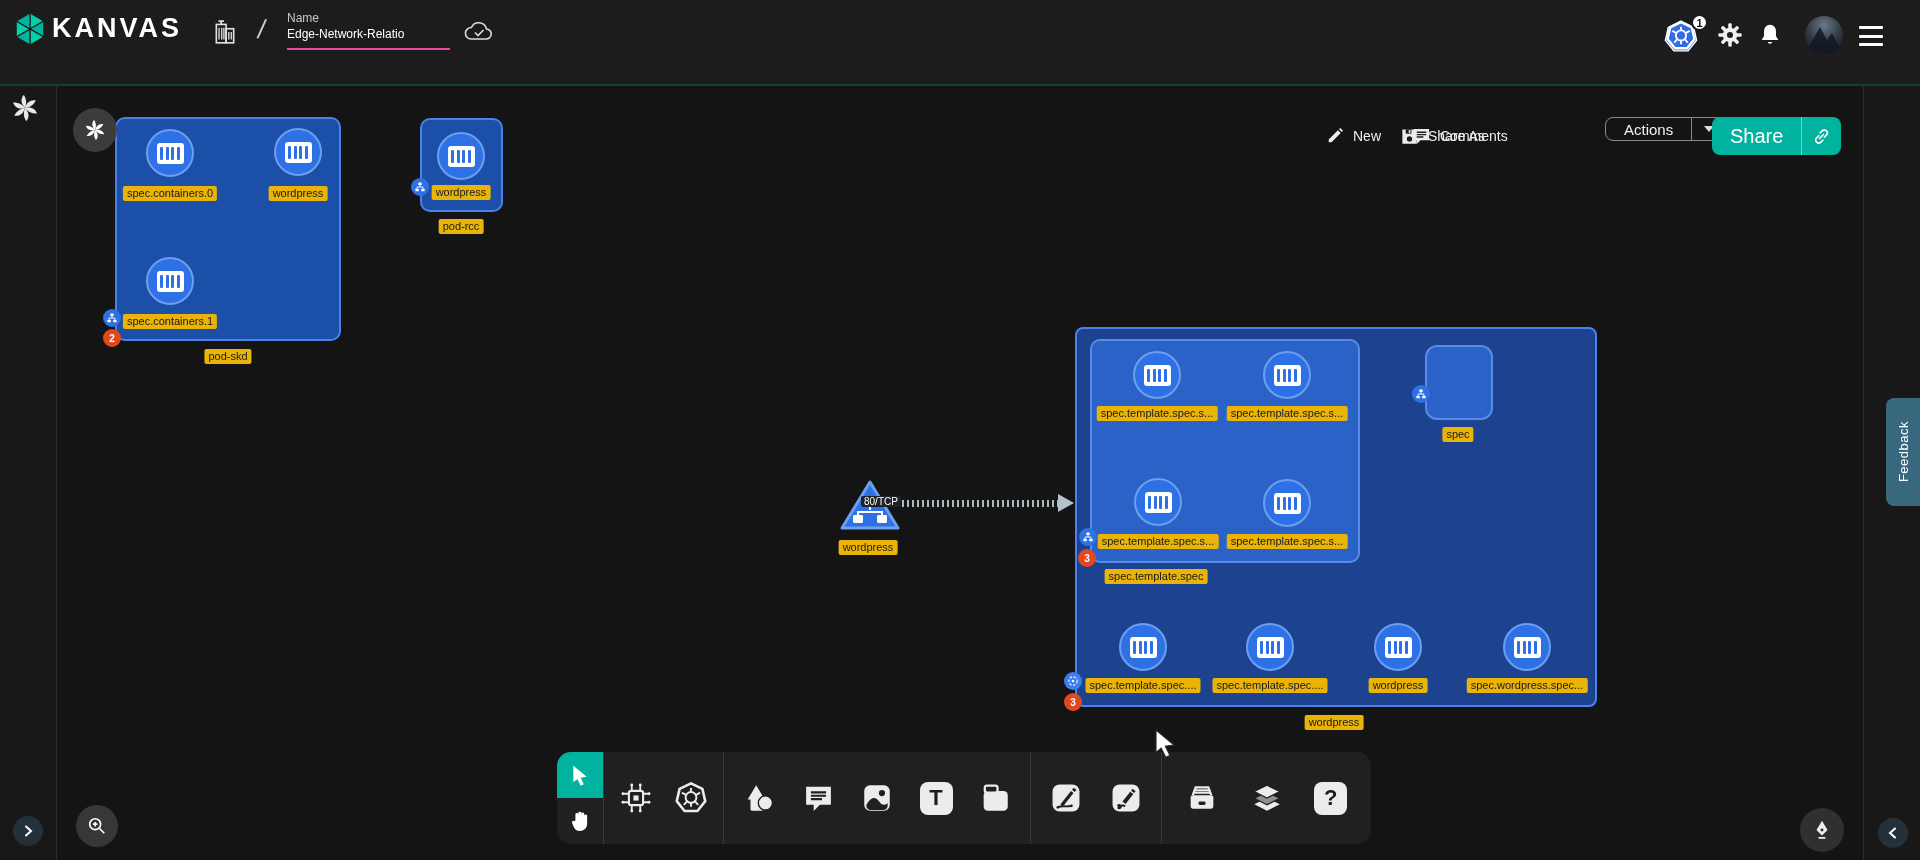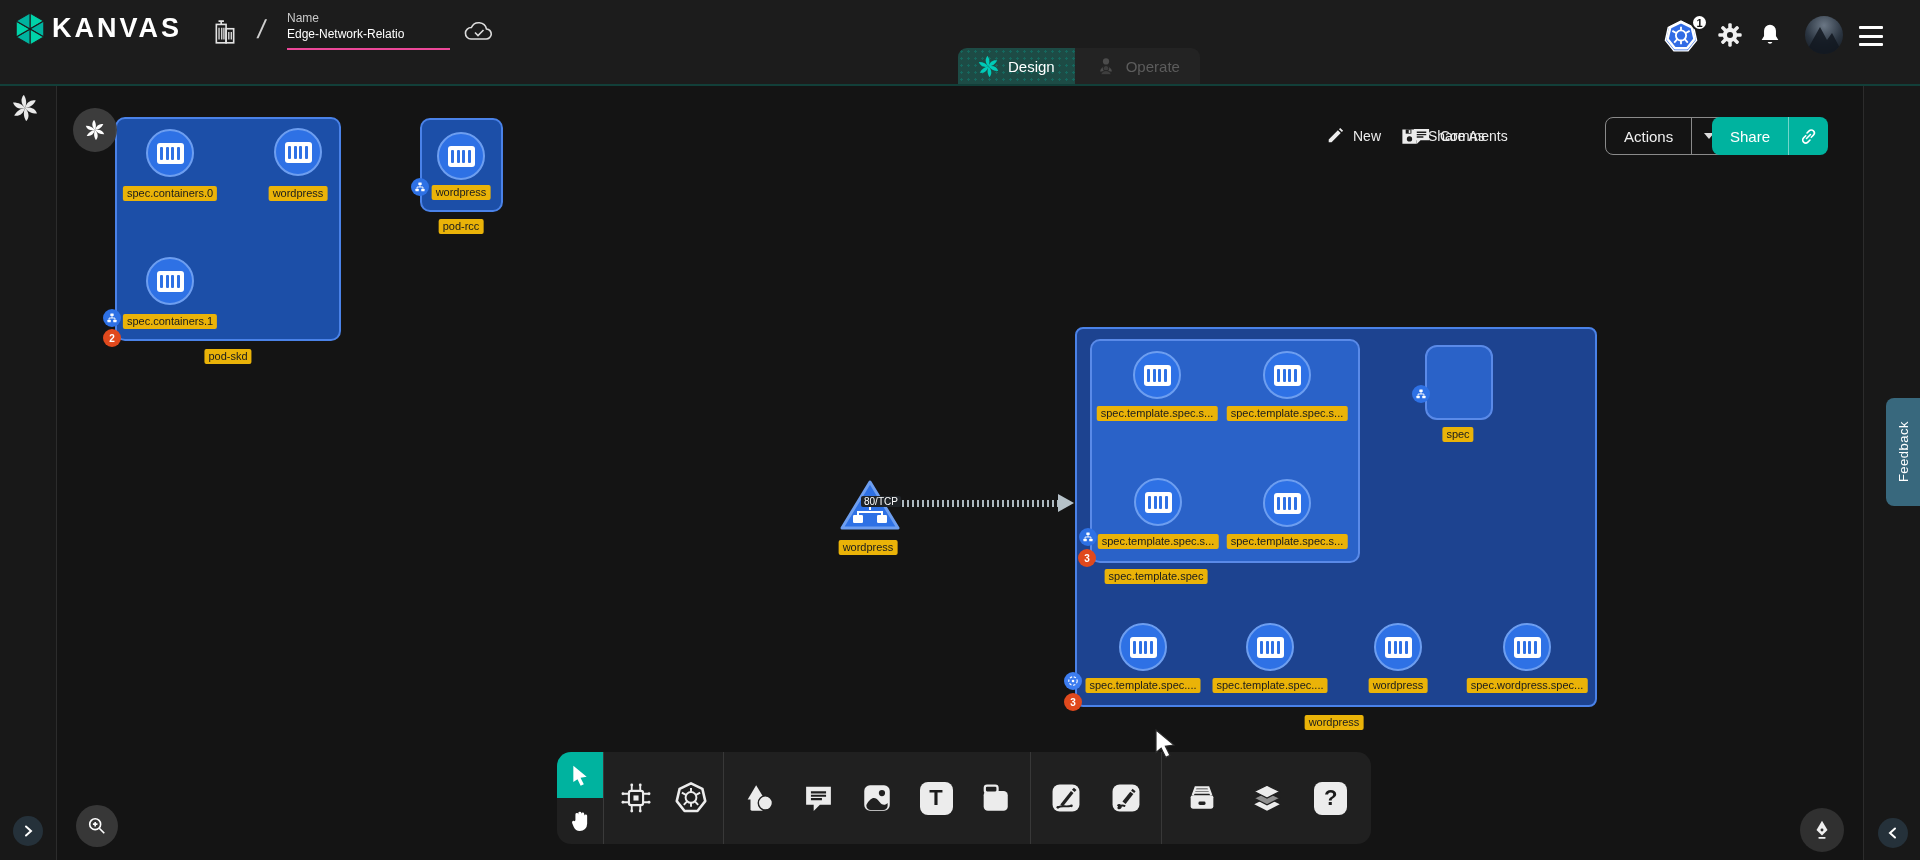--- a/index.html
+++ b/index.html
@@ -29,28 +29,28 @@
   #tabs { position:absolute; left:958px; top:48px; height:36px; display:flex; z-index:42; }
   .tab { height:36px; display:flex; align-items:center; gap:9px; padding:0 20px; font-size:15px; }
   .tab.active { background:#1d4b45;
     background-image:radial-gradient(rgba(0,179,159,.28) 1px, transparent 1.2px);
     background-size:7px 7px; color:#fff; border-radius:9px 0 0 0; }
   .tab.inactive { background:#232323; color:#5c5c5c; border-radius:0 9px 0 0; }
 
   
   .abar-item { position:absolute; top:118px; height:36px; display:flex; align-items:center; gap:9px;
     color:#ececec; font-size:14px; cursor:pointer; }
-  #actions-btn { position:absolute; left:1605px; top:117px; height:38px; display:flex; align-items:stretch;
+  #actions-btn { position:absolute; left:1605px; top:117px; height:24px; display:flex; align-items:stretch;
     border:1px solid #8a8a8a; border-radius:8px; color:#f0f0f0; overflow:hidden; cursor:pointer; }
   #actions-btn .lbl { display:flex; align-items:center; padding:0 18px; font-size:15px; }
   #actions-btn .caret-part { display:flex; align-items:center; padding:0 12px; border-left:1px solid #8a8a8a; }
   .caret { width:0; height:0; border-left:5px solid transparent; border-right:5px solid transparent; border-top:6px solid #dcdcdc; }
   #share-btn { position:absolute; left:1712px; top:117px; height:38px; display:flex; align-items:stretch;
     background:#00B39F; border-radius:8px; color:#fff; overflow:hidden; cursor:pointer; }
-  #share-btn .lbl { display:flex; align-items:center; padding:8px 18px; font-size:15px; }
+  #share-btn .lbl { display:flex; align-items:center; padding:8px 18px; font-size:20px; }
   #share-btn .link-part { display:flex; align-items:center; padding:0 10px; border-left:1px solid rgba(255,255,255,.45); }
 
   
   #left-rail { position:absolute; left:0; top:86px; width:57px; height:774px; background:#181818; border-right:1px solid #2c2c2c; z-index:30; }
   #right-rail { position:absolute; left:1863px; top:86px; width:57px; height:774px; background:#181818; border-left:1px solid #2c2c2c; z-index:30; }
   .rail-btn { position:absolute; width:30px; height:30px; border-radius:50%; background:#25313a;
     display:flex; align-items:center; justify-content:center; cursor:pointer; }
   #yaml-glyph { position:absolute; left:0; top:12px; width:57px; text-align:center; color:#ededed; font-size:24px; font-weight:bold; }
   #feedback-tab { position:absolute; left:1886px; top:398px; width:34px; height:108px; background:#38687D;
     border-radius:8px 0 0 8px; z-index:45; display:flex; align-items:center; justify-content:center; cursor:pointer; }
@@ -178,37 +178,20 @@
       <svg width="38" height="38" viewBox="0 0 38 38">
         <polygon points="0,38 15,11 22,24 27,17 38,38" fill="#121820" opacity="0.85"></polygon>
       </svg>
     </div>
     <div id="hamburger">
         <i></i>
         <i></i>
         <i></i>
       </div>
 
-    <div id="tabs">
-      <div class="tab active">
-        <svg width="21" height="21" viewBox="0 0 24 24" style="color:#00CBB8">
-          <use href="#swirl"></use>
-        </svg>
-        <span>Design</span>
-      </div>
-      <div class="tab inactive">
-        <svg width="22" height="22" viewBox="0 0 24 24">
-          <circle cx="12" cy="7" r="3.4" fill="#4c4c4c"></circle>
-          <path d="M5.5 18 a6.5 5.5 0 0 1 13 0 Z" fill="#4c4c4c"></path>
-          <circle cx="12" cy="14.5" r="3" fill="#3e3e3e" stroke="#232323"></circle>
-          <path d="M6.5 21.5 a5.5 4.5 0 0 1 11 0 Z" fill="#3e3e3e" stroke="#232323"></path>
-        </svg>
-        <span>Operate</span>
-      </div>
-    </div>
   </div>
   <div id="header-line"></div>
 
   <div id="left-rail"></div>
   <svg width="26" height="26" viewBox="0 0 24 24" style="position:absolute;left:12px;top:95px;color:#e8e8e8;z-index:31">
       <use href="#swirl"></use>
     </svg>
   <div class="rail-btn" style="left:13px;top:816px;z-index:31">
     <svg width="12" height="14" viewBox="0 0 12 14">
         <path d="M4 2.5 L9 7 L4 11.5" fill="none" stroke="#fff" stroke-width="2" stroke-linecap="round"></path>

